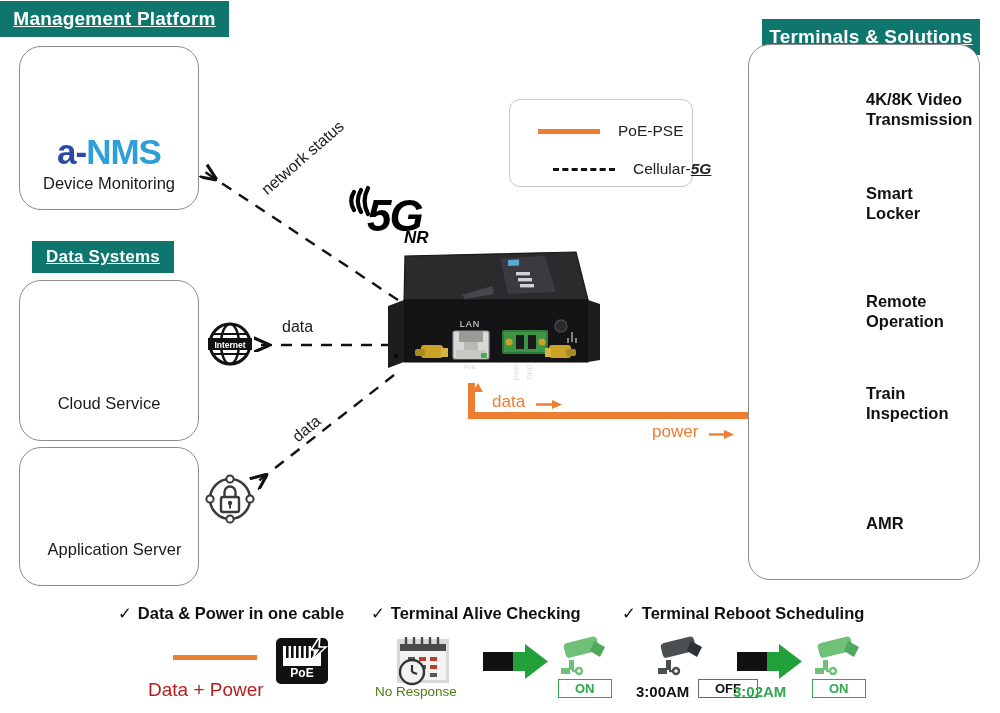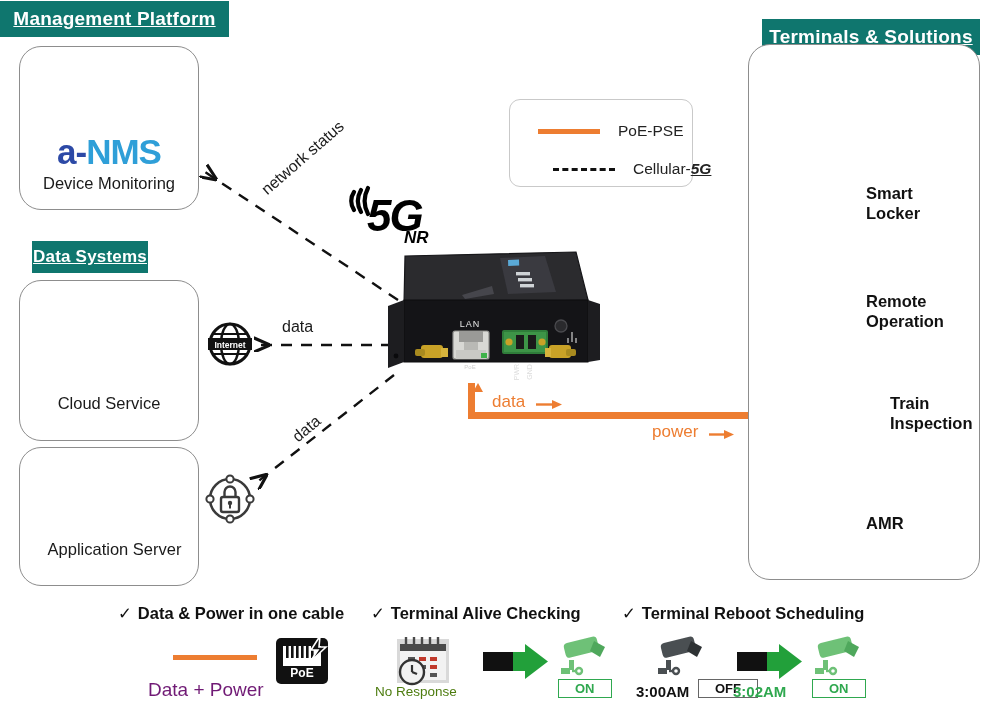--- a/index.html
+++ b/index.html
@@ -17,21 +17,21 @@
   .badge{
     position:absolute;
     background:#0f766e;
     color:#fff;
     font-weight:bold;
     display:flex;align-items:center;justify-content:center;
     letter-spacing:.2px;
     text-decoration:underline;
   }
   #badge-mgmt{left:0;top:1px;width:229px;height:36px;font-size:19px;}
-  #badge-data{left:32px;top:241px;width:116px;height:32px;font-size:17px;}
+  #badge-data{left:32px;top:241px;width:142px;height:32px;font-size:17px;}
   #badge-term{left:762px;top:1px;width:218px;height:36px;font-size:19px;margin-top:18px;}
 
   
   .card{
     position:absolute;
     background:#fff;
     border:1.4px solid #8d8d8d;
     border-radius:22px;
     box-sizing:border-box;
   }
@@ -119,21 +119,21 @@
     position:absolute;
     font-size:16.5px;font-weight:bold;color:#111;white-space:nowrap;
   }
   .chk{font-weight:normal;margin-right:6px;}
   #feat1-title{left:118px;top:604px;}
   #feat2-title{left:371px;top:604px;}
   #feat3-title{left:622px;top:604px;}
 
   #feat1-dp{
     position:absolute;left:148px;top:679px;
-    font-size:19px;color:#701a75;white-space:nowrap;
+    font-size:19px;color:#b91c1c;white-space:nowrap;
   }
   #feat1-line{position:absolute;left:173px;top:655px;width:84px;height:5px;background:#ED7D31;}
 
   .small-cap{
     position:absolute;font-size:13.5px;color:#4d7c0f;white-space:nowrap;
   }
   #cap-noresp{left:375px;top:684px;}
 
   .time-lbl{position:absolute;font-size:15px;font-weight:bold;white-space:nowrap;}
   #time-off{left:636px;top:683px;color:#111;}
@@ -534,35 +534,42 @@
   <div class="conn-label" id="lbl-data-top">data</div>
   <div class="conn-label" id="lbl-data-bot">data</div>
 
   <div id="poe-v"></div>
   <div id="poe-h"></div>
   <div class="orange-label" id="lbl-poe-data">data</div>
   <div class="orange-label" id="lbl-poe-power">power</div>
 
   <div class="card" id="card-terminals"></div>
   <div style="position:absolute;left:748px;top:44px;width:232px;height:536px;">
+    <div class="trow" style="top:16px;">
+      <div class="ticon"></div>
+      <div class="tlabel">
+        <div>4K/8K Video</div>
+        <div>Transmission</div>
+      </div>
+    </div>
     <div class="trow" style="top:110px;">
       <div class="ticon"></div>
       <div class="tlabel">
         <div>Smart</div>
         <div>Locker</div>
       </div>
     </div>
     <div class="trow" style="top:218px;">
       <div class="ticon"></div>
       <div class="tlabel">
         <div>Remote</div>
         <div>Operation</div>
       </div>
     </div>
-    <div class="trow" style="top:320px;gap:24px;">
+    <div class="trow" style="top:310px;">
       <div class="ticon"></div>
       <div class="tlabel">
         <div>Train</div>
         <div>Inspection</div>
       </div>
     </div>
     <div class="trow" style="top:430px;">
       <div class="ticon"></div>
       <div class="tlabel">
         <div>AMR</div>

